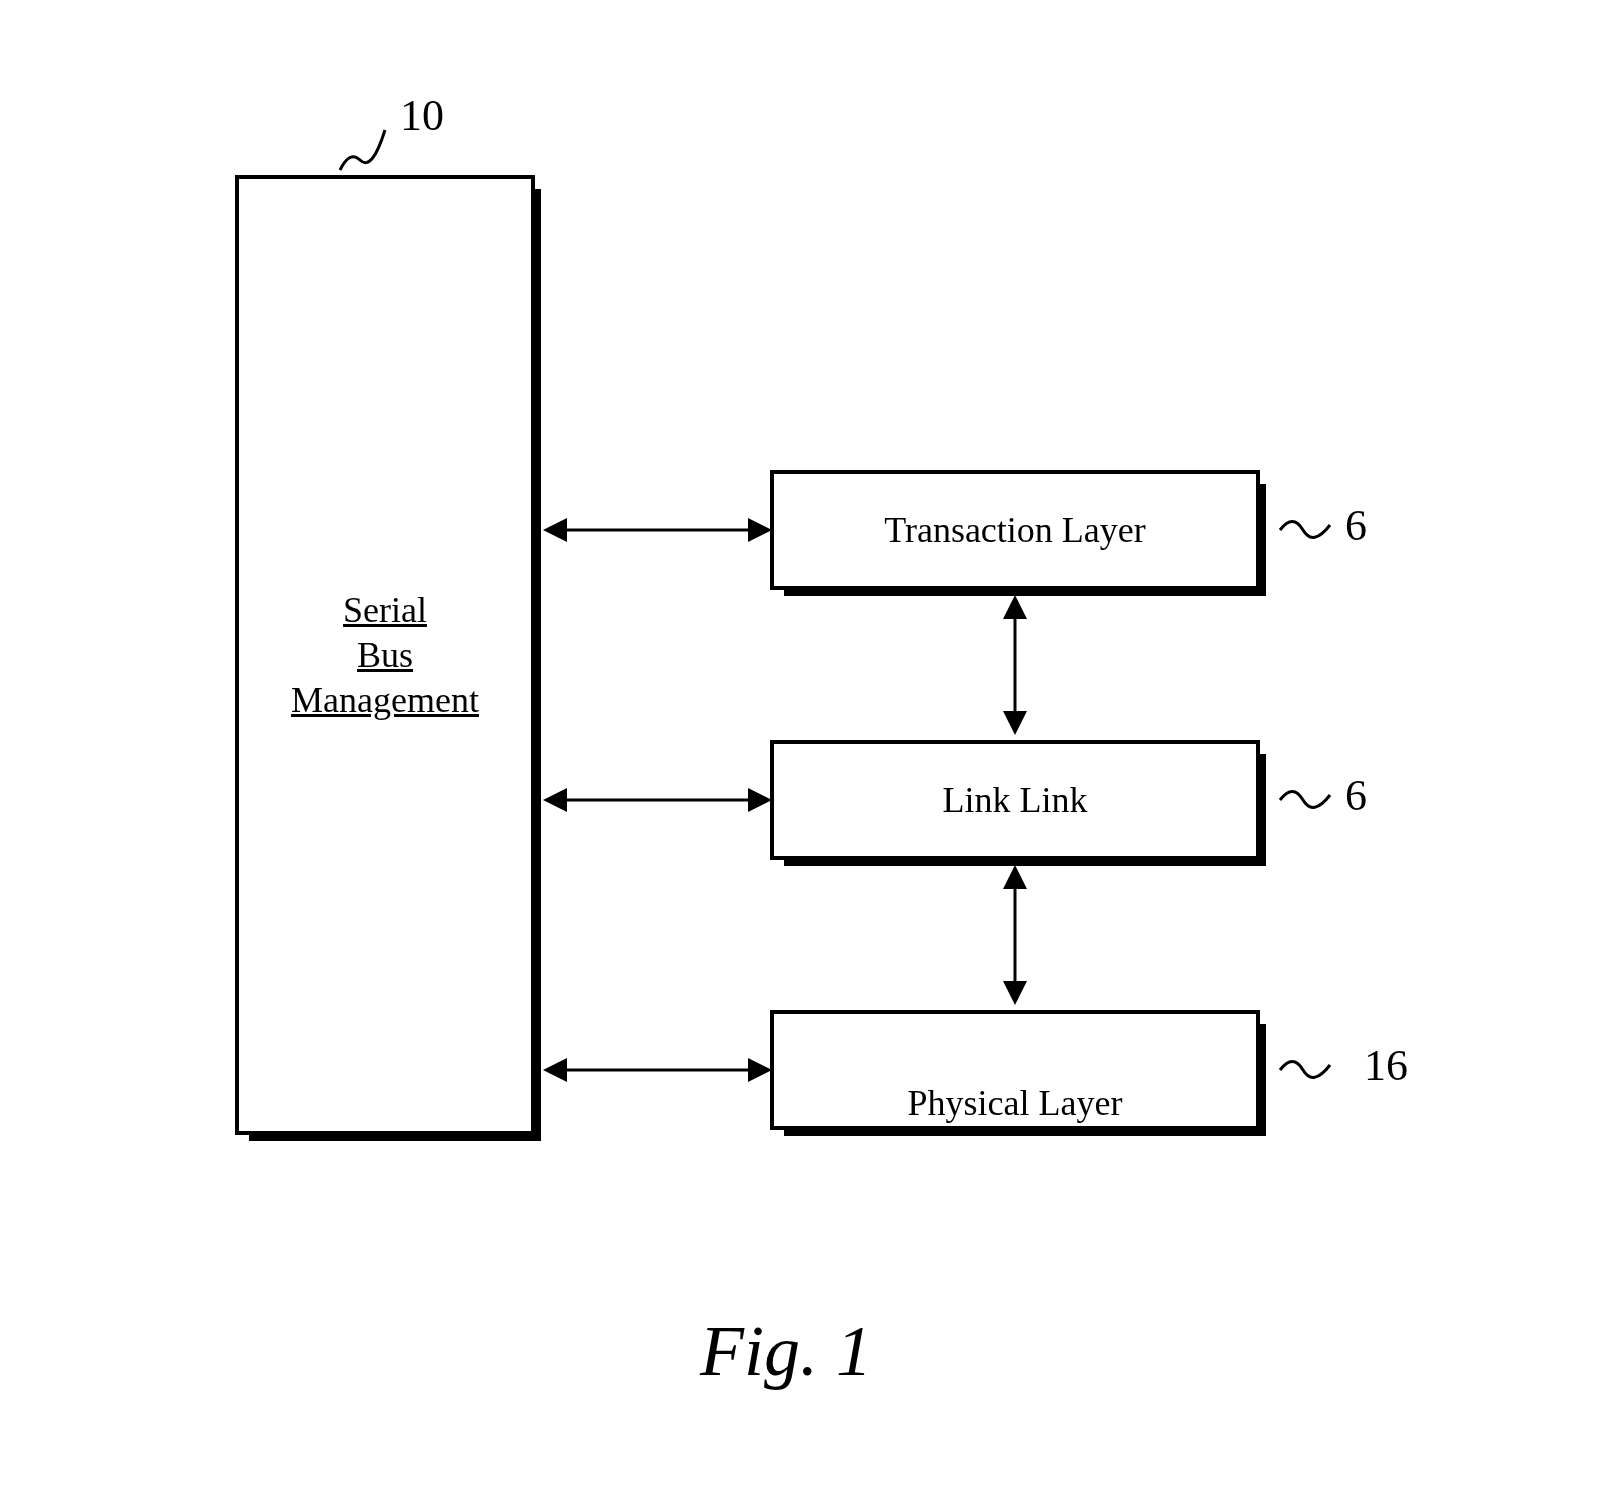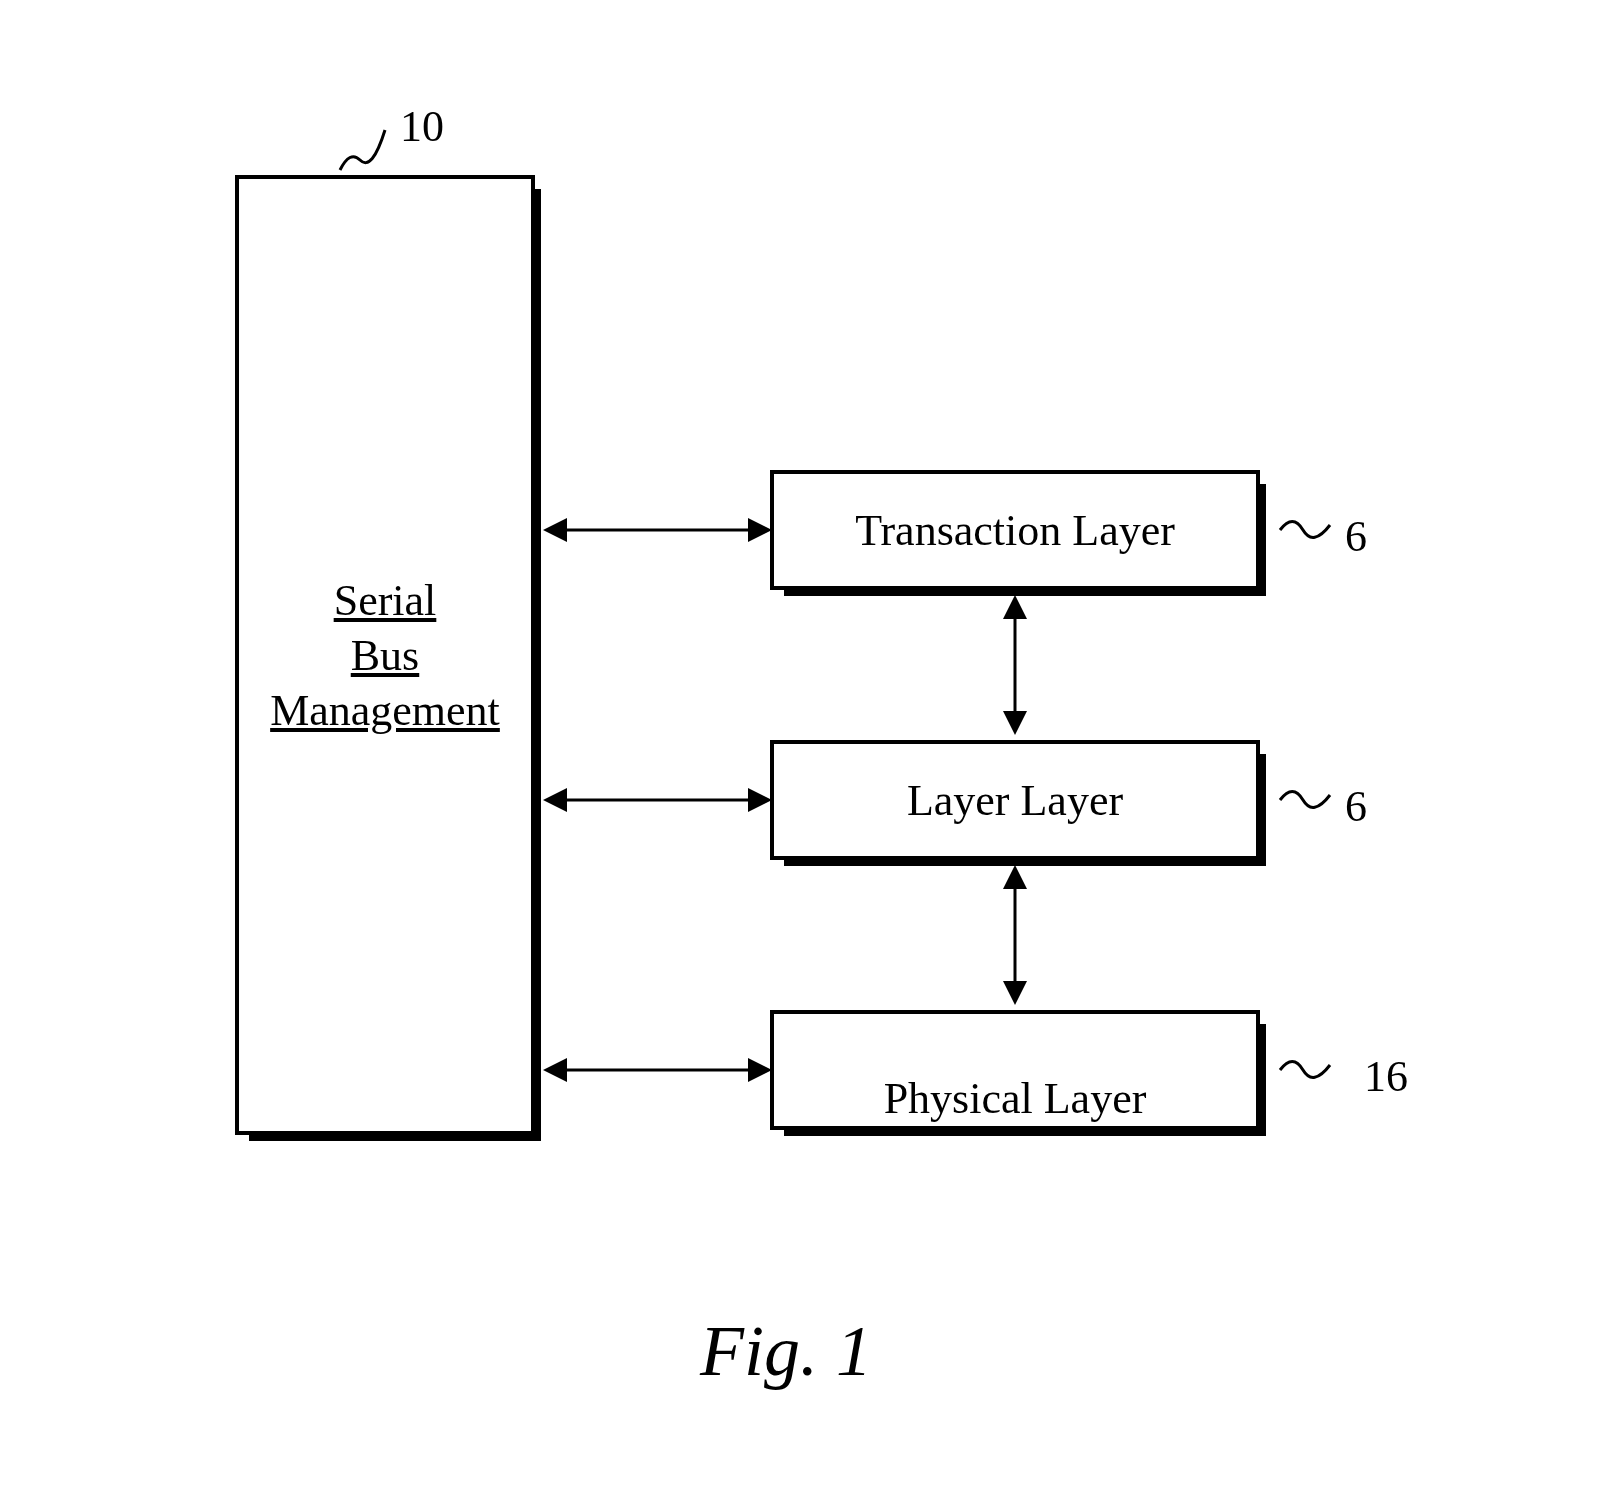--- a/index.html
+++ b/index.html
@@ -11,37 +11,36 @@
       font-family: "Times New Roman", Times, serif;
     }
     .box {
       position: absolute;
       background: #fff;
       border: 4px solid #000;
       display: flex;
       align-items: center;
       justify-content: center;
       text-align: center;
-      font-size: 44px;
+      font-size: 36px;
       line-height: 1.25;
     }
     .box::after {
       content: "";
       position: absolute;
       right: -10px;
       bottom: -10px;
       width: 100%;
       height: 100%;
       background: #000;
       z-index: -1;
     }
     .label {
       position: absolute;
       font-size: 44px;
-      margin-top: 11px;
     }
     .caption {
       position: absolute;
       font-size: 72px;
       font-style: italic;
     }
     .squiggle {
       position: absolute;
       width: 60px;
       height: 60px;
@@ -58,21 +57,21 @@
   <span style="white-space:pre-line;">Serial
 Bus
 Management</span>
 </div>
 
 <div class="box" style="left:770px; top:470px; width:490px; height:120px;">
   <span>Transaction Layer</span>
 </div>
 
 <div class="box" style="left:770px; top:740px; width:490px; height:120px;">
-  <span>Layer Layer</span>
+  <span>Link Link</span>
 </div>
 
 <div class="box" style="left:770px; top:1010px; width:490px; height:120px;align-items:flex-end;">
   <span>Physical Layer</span>
 </div>
 
 <svg class="arrow" style="left:545px; top:515px; width:225px; height:30px;">
   <defs>
     <marker id="ah" viewBox="0 0 10 10" refX="5" refY="5" markerWidth="8" markerHeight="8" orient="auto-start-reverse">
       <path d="M 0 0 L 10 5 L 0 10 z" fill="#000"></path>

